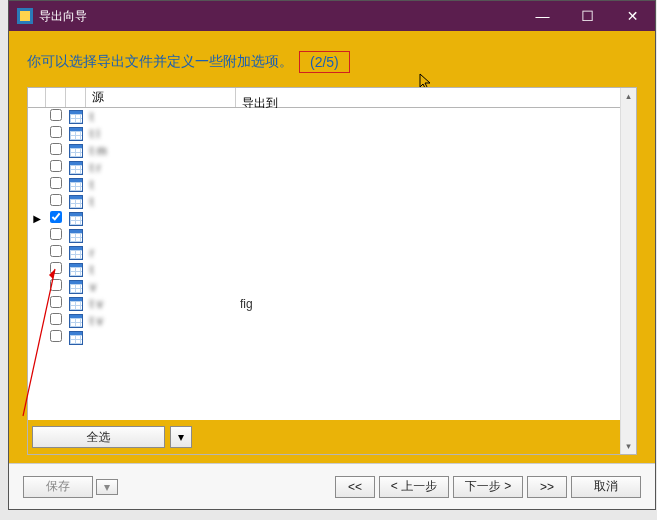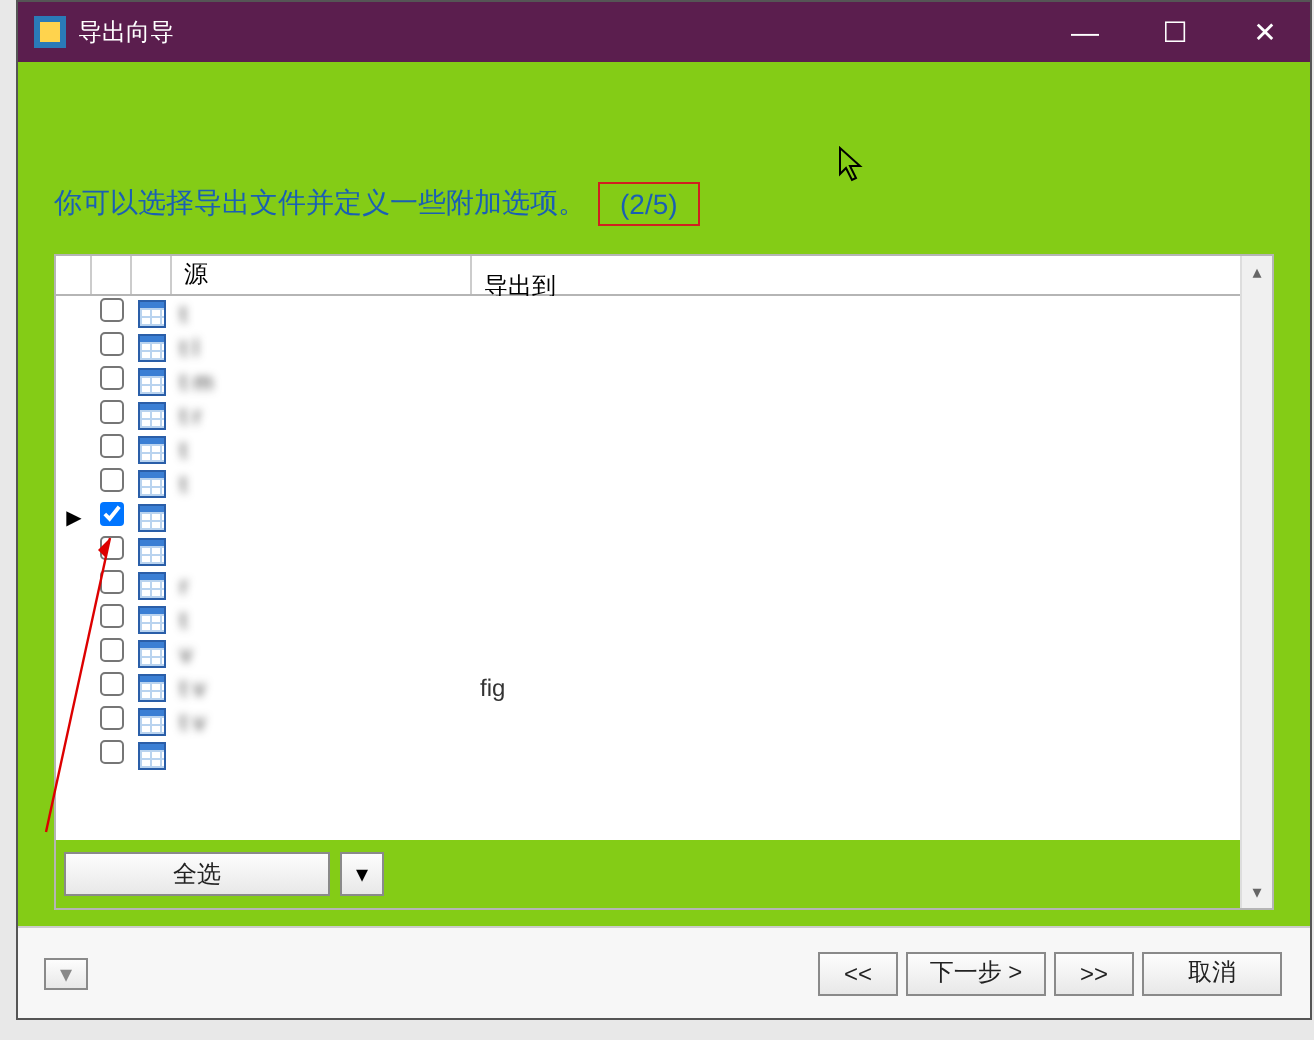--- a/index.html
+++ b/index.html
@@ -10,21 +10,21 @@
     width: 657px;
     height: 520px;
     overflow: hidden;
     position: relative;
   }
   .window {
     position: absolute;
     left: 8px; top: 0;
     width: 648px;
     height: 510px;
-    background: #84cc16;
+    background: #eab308;
     border: 1px solid #555;
     display: flex;
     flex-direction: column;
   }
   .titlebar {
     height: 30px;
     background: #5b1e4e;
     color: #fff;
     display: flex;
     align-items: center;
@@ -50,21 +50,20 @@
     width: 45px;
     display: flex;
     align-items: center;
     justify-content: center;
     color: #fff;
     font-size: 14px;
   }
   .title-controls .close { width: 45px; }
   .header-area {
     padding: 20px 18px 10px 18px;
-    margin-top: 40px;
   }
   .header-line {
     color: #1a5fb4;
     font-size: 14px;
     display: flex;
     align-items: center;
     gap: 6px;
   }
   .step-box {
     border: 1px solid #d02020;
@@ -353,25 +352,27 @@
     <div class="toolbar-under">
       <div class="btn wide">全选</div>
       <div class="dd-arrow">
         <span>▾</span>
       </div>
       <div style="flex:1"></div>
     </div>
   </div>
 
   <div class="footer">
+    <div class="btn save">保存</div>
     <div class="dd-arrow">
       <span style="color:#888">▾</span>
     </div>
     <div class="spacer"></div>
     <div class="btn small">&lt;&lt;</div>
+    <div class="btn">&lt; 上一步</div>
     <div class="btn">下一步 &gt;</div>
     <div class="btn small">&gt;&gt;</div>
     <div class="btn">取消</div>
   </div>
 
   <svg class="annot" width="40" height="160">
     <line x1="4" y1="155" x2="36" y2="8" stroke="#d00" stroke-width="1.2"></line>
     <polygon points="36,8 30,14 34,18" fill="#d00"></polygon>
   </svg>
 

